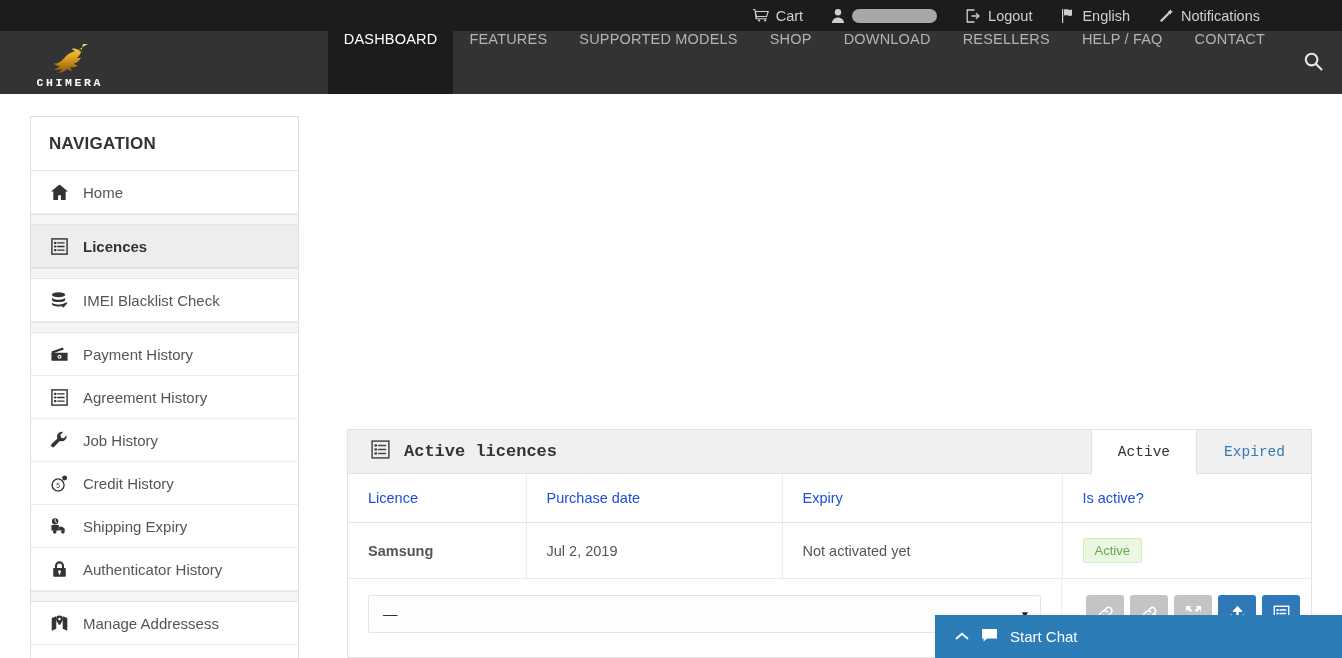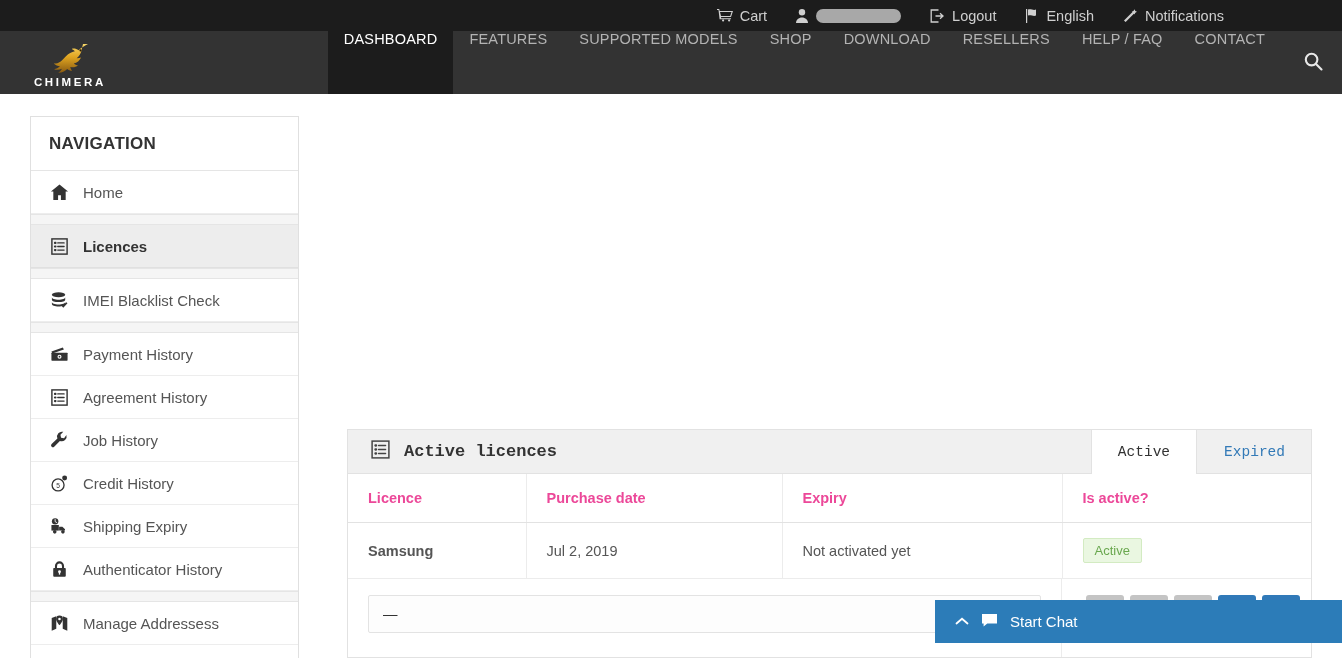--- a/index.html
+++ b/index.html
@@ -13,21 +13,21 @@
     color: #333333;
   }
 
   
   .topbar {
     height: 31px;
     background: #1c1c1c;
     display: flex;
     align-items: center;
     justify-content: flex-end;
-    padding-right: 104px;
+    padding-right: 68px;
     gap: 0px;
   }
   .topbar-item {
     display: flex;
     align-items: center;
     gap: 7px;
     color: #cfcfcf;
     font-size: 14.5px;
     padding: 0 14px;
     height: 31px;
@@ -60,20 +60,21 @@
     padding-top: 4px;
     cursor: pointer;
   }
   .brand-mark { line-height: 0; }
   .brand-text {
     color: #ffffff;
     font-size: 11.5px;
     letter-spacing: 2.6px;
     font-weight: bold;
     margin-top: 1px;
+    font-family: Liberation Mono, monospace;
   }
   .nav-items { display: flex; align-items: stretch; margin-left: 188px; }
   .nav-link {
     display: flex;
     align-items: flex-start;
     padding: 0 16px;
     color: #b3b3b3;
     font-size: 14.5px;
     letter-spacing: 0.2px;
     cursor: pointer;
@@ -191,22 +192,22 @@
     color: #333333;
     border-left: 1px solid #e2e2e2;
     border-right: 1px solid #e2e2e2;
     margin-bottom: -1px;
   }
 
   table.lic { width: 100%; border-collapse: collapse; table-layout: fixed; }
   table.lic th {
     text-align: left;
     font-size: 14.5px;
-    font-weight: bold;
-    color: #ec4899;
+    font-weight: normal;
+    color: #1d4ed8;
     padding: 16px 0 16px 20px;
     border-bottom: 1px solid #e2e2e2;
     border-right: 1px solid #ececec;
     margin-top: 32px;
   }
   table.lic th:last-child { border-right: none; }
   table.lic td {
     font-size: 14.5px;
     color: #555555;
     padding: 15px 0 15px 20px;
@@ -255,21 +256,21 @@
     display: flex; align-items: center; justify-content: center;
     cursor: pointer;
     color: #ffffff;
   }
   .tbtn.gray { background: #c4c4c4; }
   .tbtn.blue { background: #3079b8; }
 
   
   .chatbar {
     position: absolute;
-    left: 935px; bottom: 15px;
+    left: 935px; bottom: 0;
     width: 407px; height: 43px;
     background: #2c7cb8;
     display: flex;
     align-items: center;
     gap: 12px;
     padding-left: 20px;
     color: #ffffff;
     font-size: 15px;
     cursor: pointer;
   }

